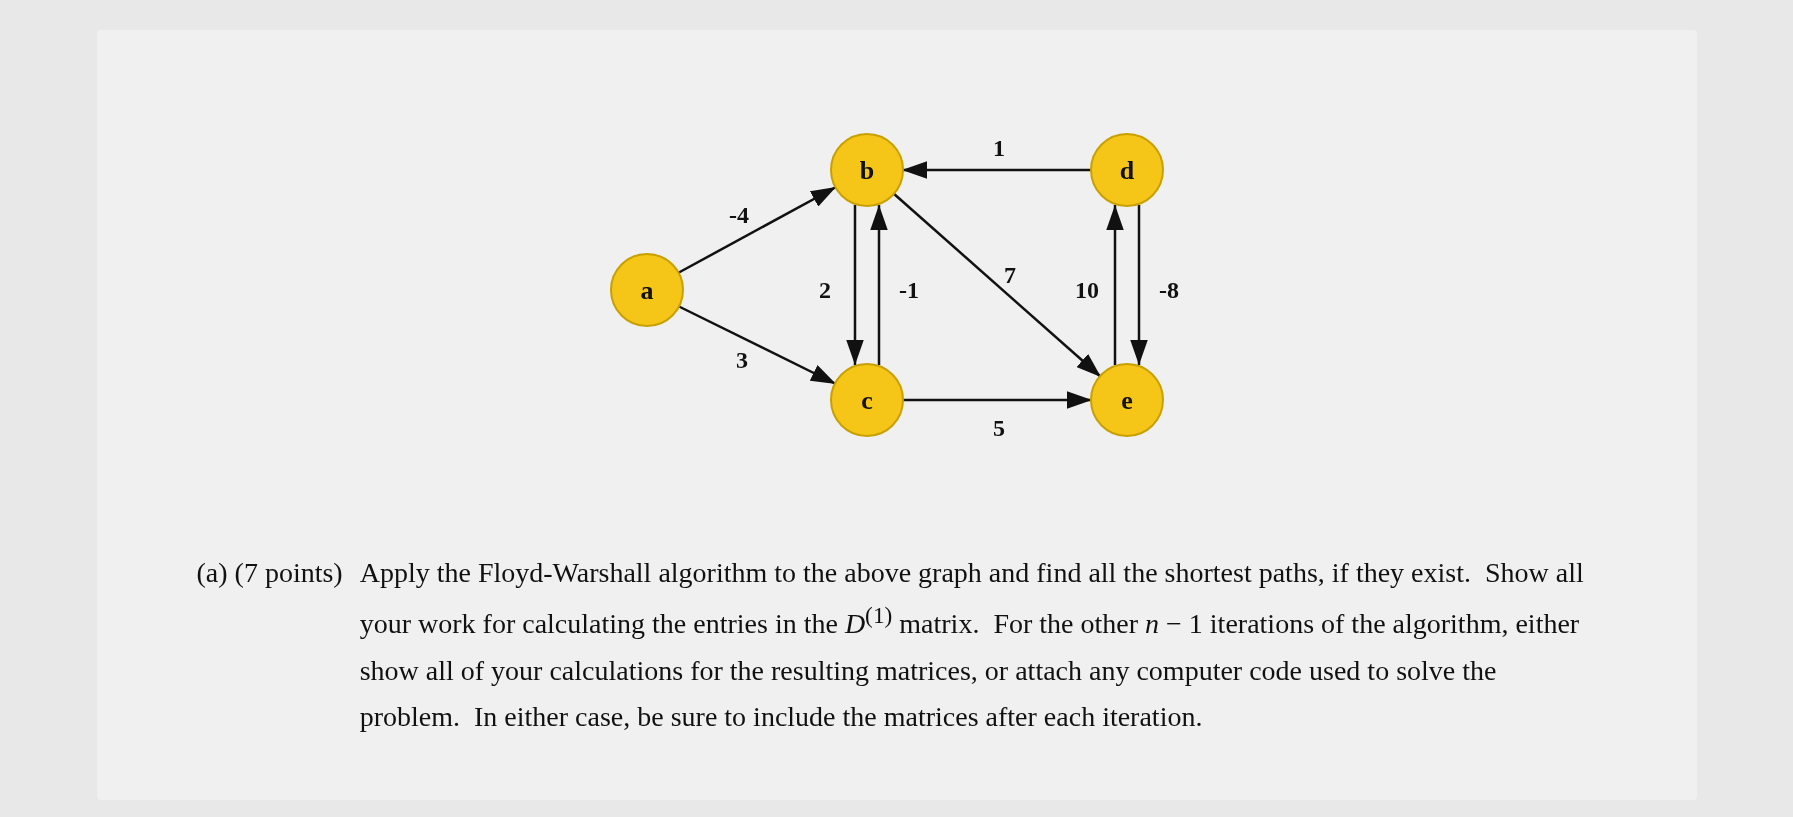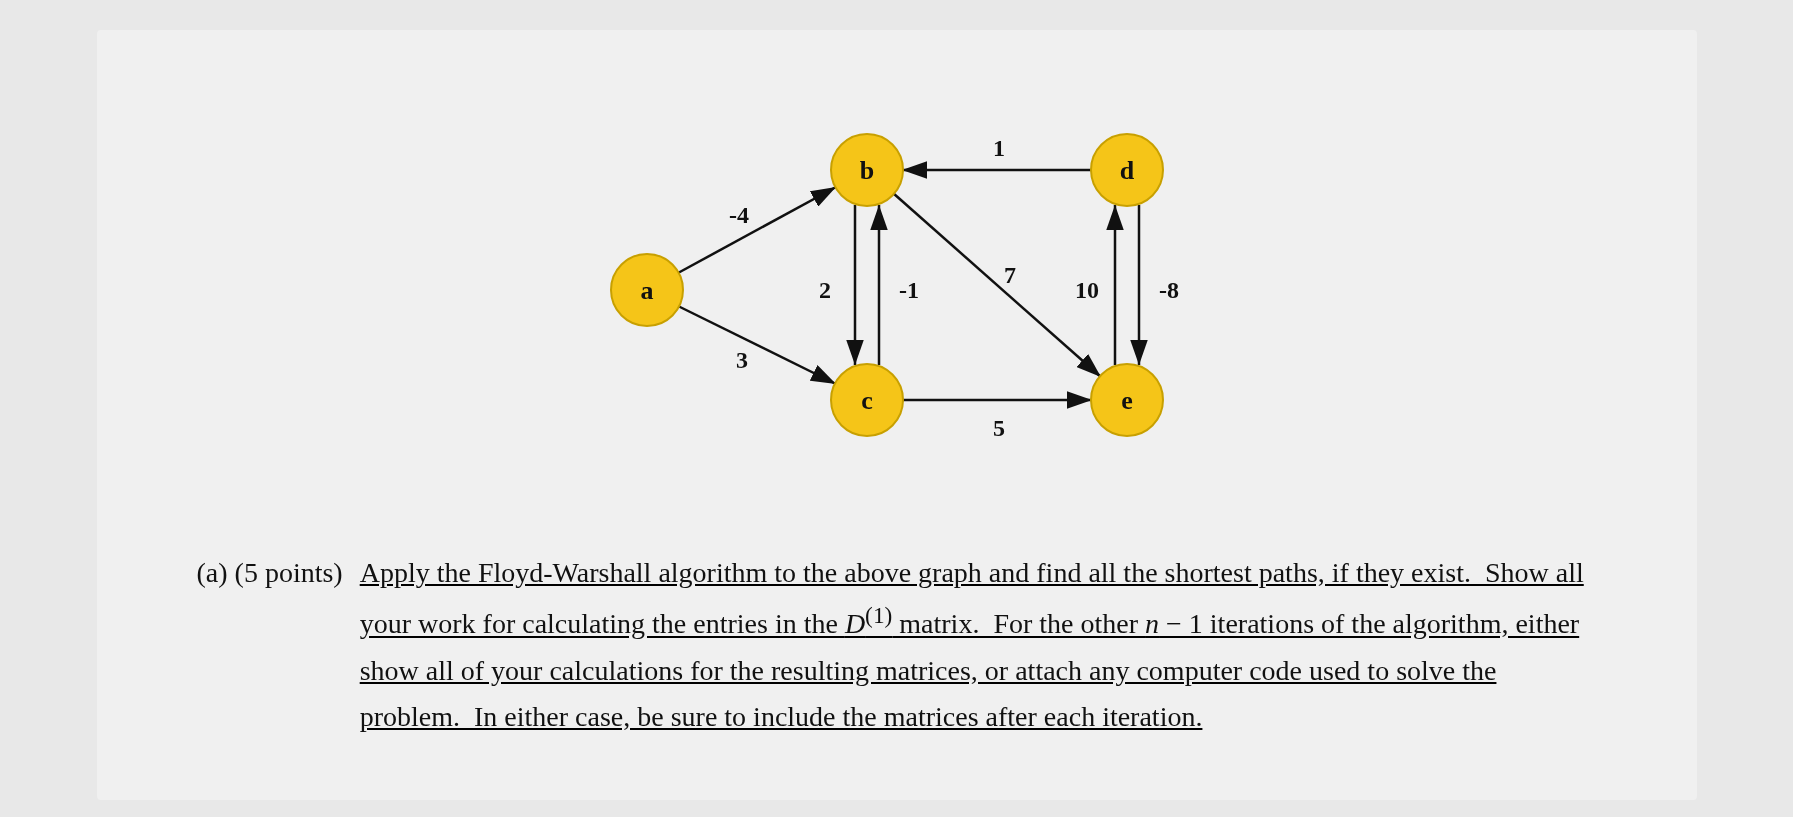--- a/index.html
+++ b/index.html
@@ -80,21 +80,20 @@
       gap: 10px;
     }
 
     .question-label-col {
       white-space: nowrap;
       flex-shrink: 0;
     }
 
     .question-body-col {
       flex: 1;
-      text-decoration: underline;
     }
   </style>
 </head>
 <body>
 
 <div class="content-wrapper">
 
   <div class="graph-container">
     <svg class="graph-svg" width="820" height="420" viewBox="0 0 820 420">
       <defs>
@@ -158,21 +157,21 @@
         <text x="640" y="320">e</text>
       </g>
 
     </svg>
   </div>
 
   <div class="question-block">
     <div class="question-text-block">
       <div class="question-label-col">
         <span class="question-line">
-          <span>(a)</span>&nbsp;<span>(5 points)</span>&nbsp;
+          <span>(a)</span>&nbsp;<span>(7 points)</span>&nbsp;
         </span>
       </div>
       <div class="question-body-col">
         <p class="question-line">
           Apply the Floyd-Warshall algorithm to the above graph and find all the shortest paths, if they exist.&nbsp; Show all your work for calculating the entries in the <i>D</i><sup>(1)</sup> matrix.&nbsp; For the other <i>n</i> − 1 iterations of the algorithm, either show all of your calculations for the resulting matrices, or attach any computer code used to solve the problem.&nbsp; In either case, be sure to include the matrices after each iteration.
         </p>
       </div>
     </div>
   </div>
 

